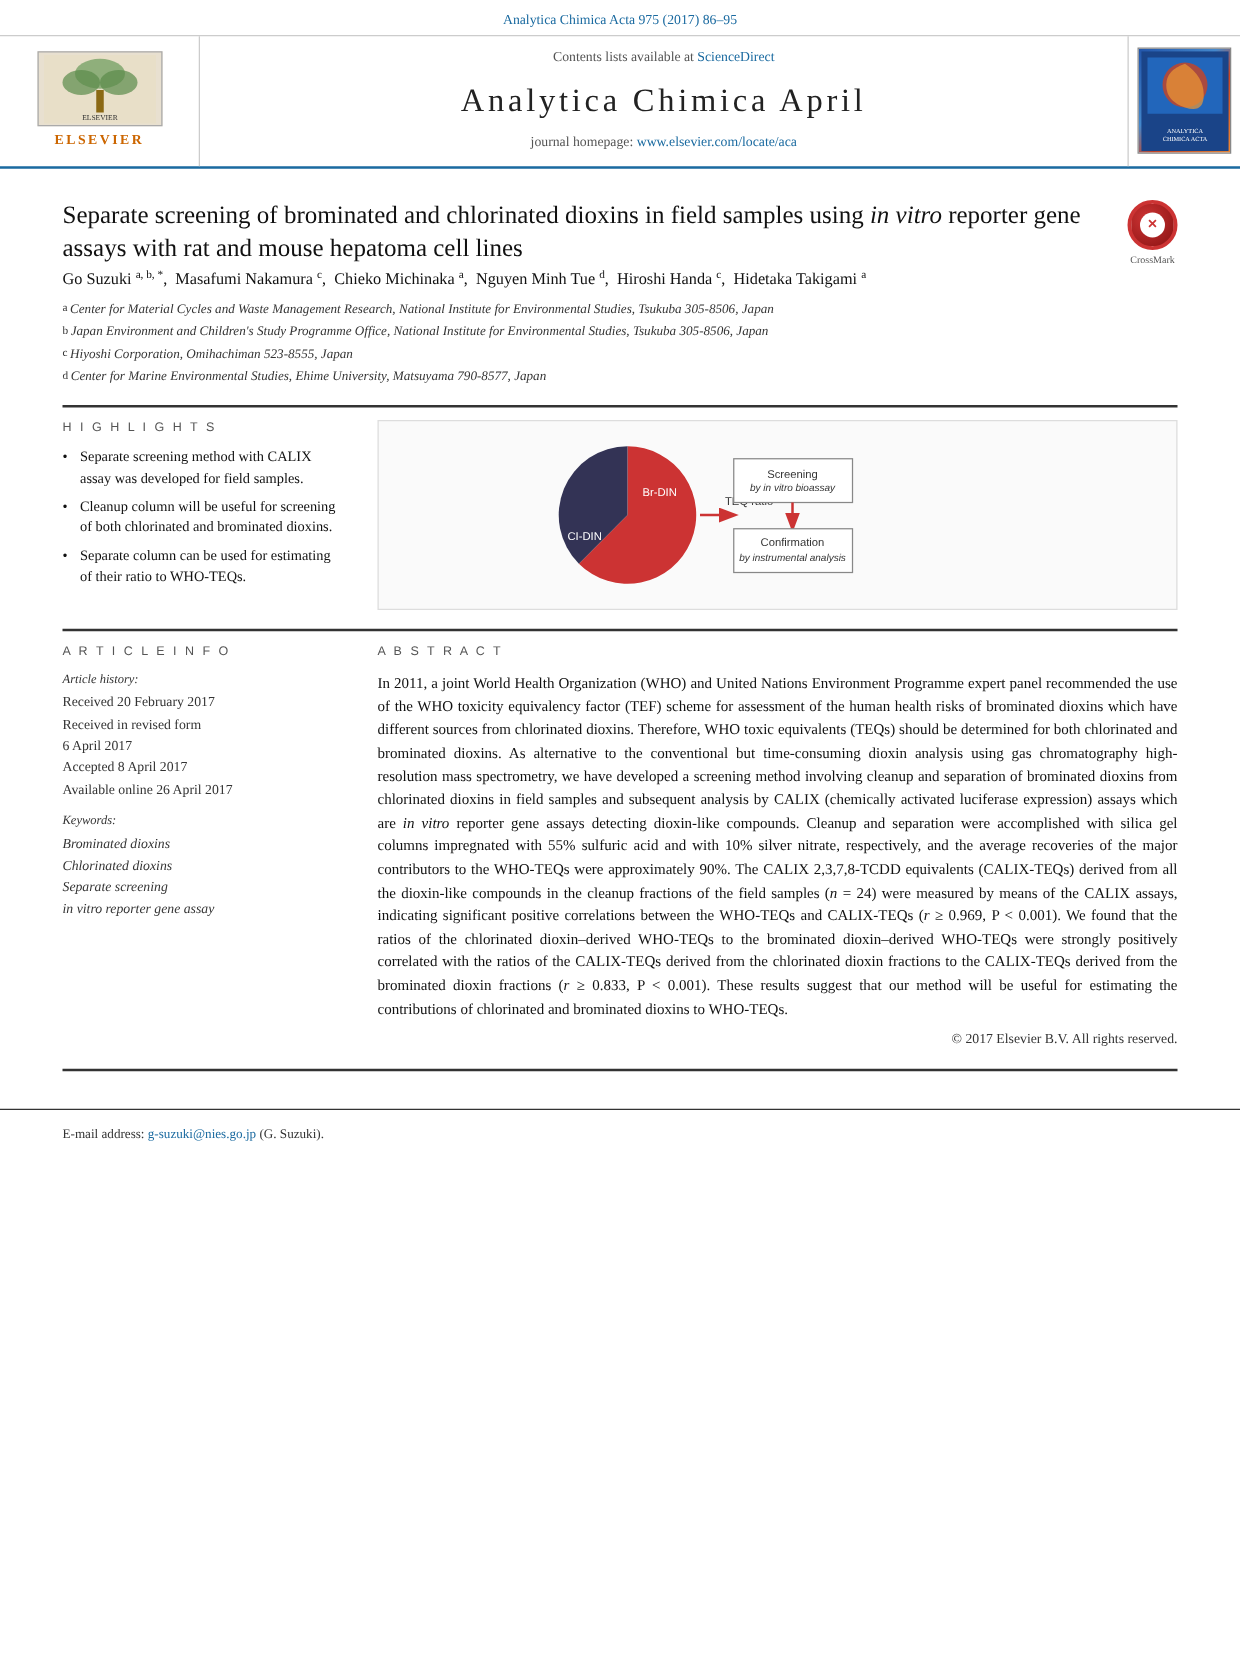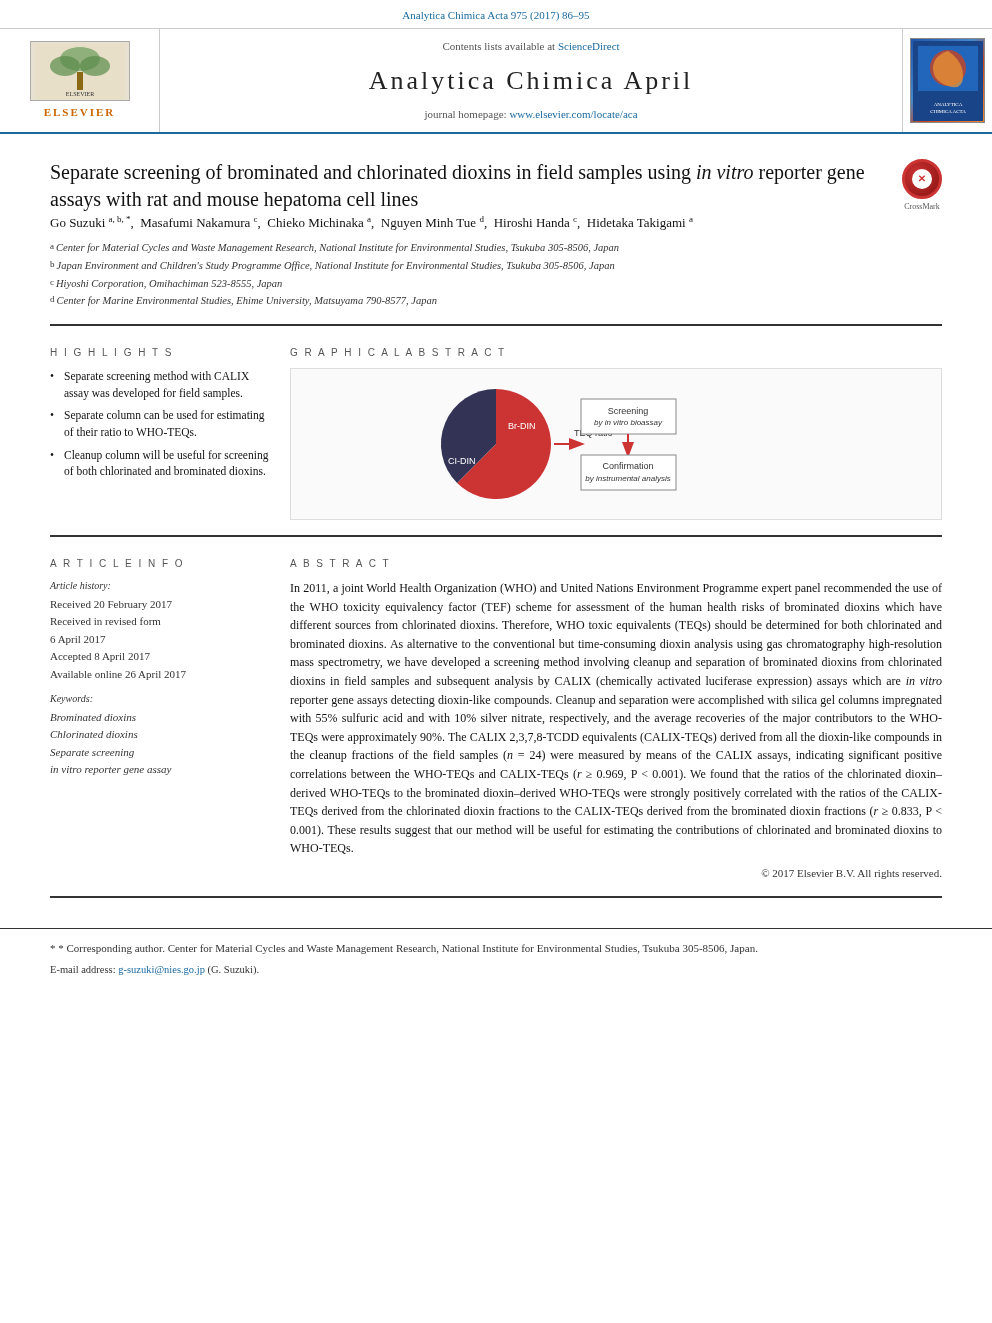--- a/index.html
+++ b/index.html
@@ -197,23 +197,22 @@
     }
     .section-divider-thick {
       border: none;
       border-top: 2px solid #333;
       margin: 10px 0;
     }
 
     
     .two-col {
       display: flex;
-      gap: 20px;
+      gap: 32px;
       margin-bottom: 15px;
-      margin-top: 20px;
     }
     .col-left {
       width: 220px;
       min-width: 220px;
     }
     .col-right {
       flex: 1;
     }
 
     
@@ -428,26 +427,25 @@
       </div>
     </div>
 
     <hr class="section-divider-thick">
 
     <div class="two-col">
       <div class="col-left">
         <div class="section-label">H I G H L I G H T S</div>
         <ul class="highlights-list">
           <li class="highlights-list-item">Separate screening method with CALIX assay was developed for field samples.</li>
+          <li class="highlights-list-item">Cleanup column will be useful for screening of both chlorinated and brominated dioxins.</li>
           <li class="highlights-list-item">Separate column can be used for estimating of their ratio to WHO-TEQs.</li>
-          <li class="highlights-list-item">Cleanup column will be useful for screening of both chlorinated and brominated dioxins.</li>
         </ul>
       </div>
       <div class="col-right">
-        <div class="section-label">G R A P H I C A L  A B S T R A C T</div>
         <div class="graphical-abstract">
 
           <svg width="380" height="130" viewBox="0 0 380 130">
 
             <g transform="translate(70,65)">
 
               <path d="M0,0 L0,-55 A55,55 0 1,1 -38.9,38.9 Z" fill="#cc3333"></path>
 
               <path d="M0,0 L-38.9,38.9 A55,55 0 0,1 0,-55 Z" fill="#333355"></path>
 
@@ -509,24 +507,20 @@
         </div>
         <div class="copyright-line">© 2017 Elsevier B.V. All rights reserved.</div>
       </div>
     </div>
 
     <hr class="section-divider-thick">
 
   </div>
 
   <div class="article-footer">
-    <div class="footer-note star-note">
-      <span>* </span>
-      <span>* Corresponding author. Center for Material Cycles and Waste Management Research, National Institute for Environmental Studies, Tsukuba 305-8506, Japan.</span>
-    </div>
     <div class="footer-note">
       <span>E-mail address:</span>
       <a href="#" class="email-link">g-suzuki@nies.go.jp</a>
       <span>(G. Suzuki).</span>
     </div>
   </div>
 
 </div>
 
 </body></html>

